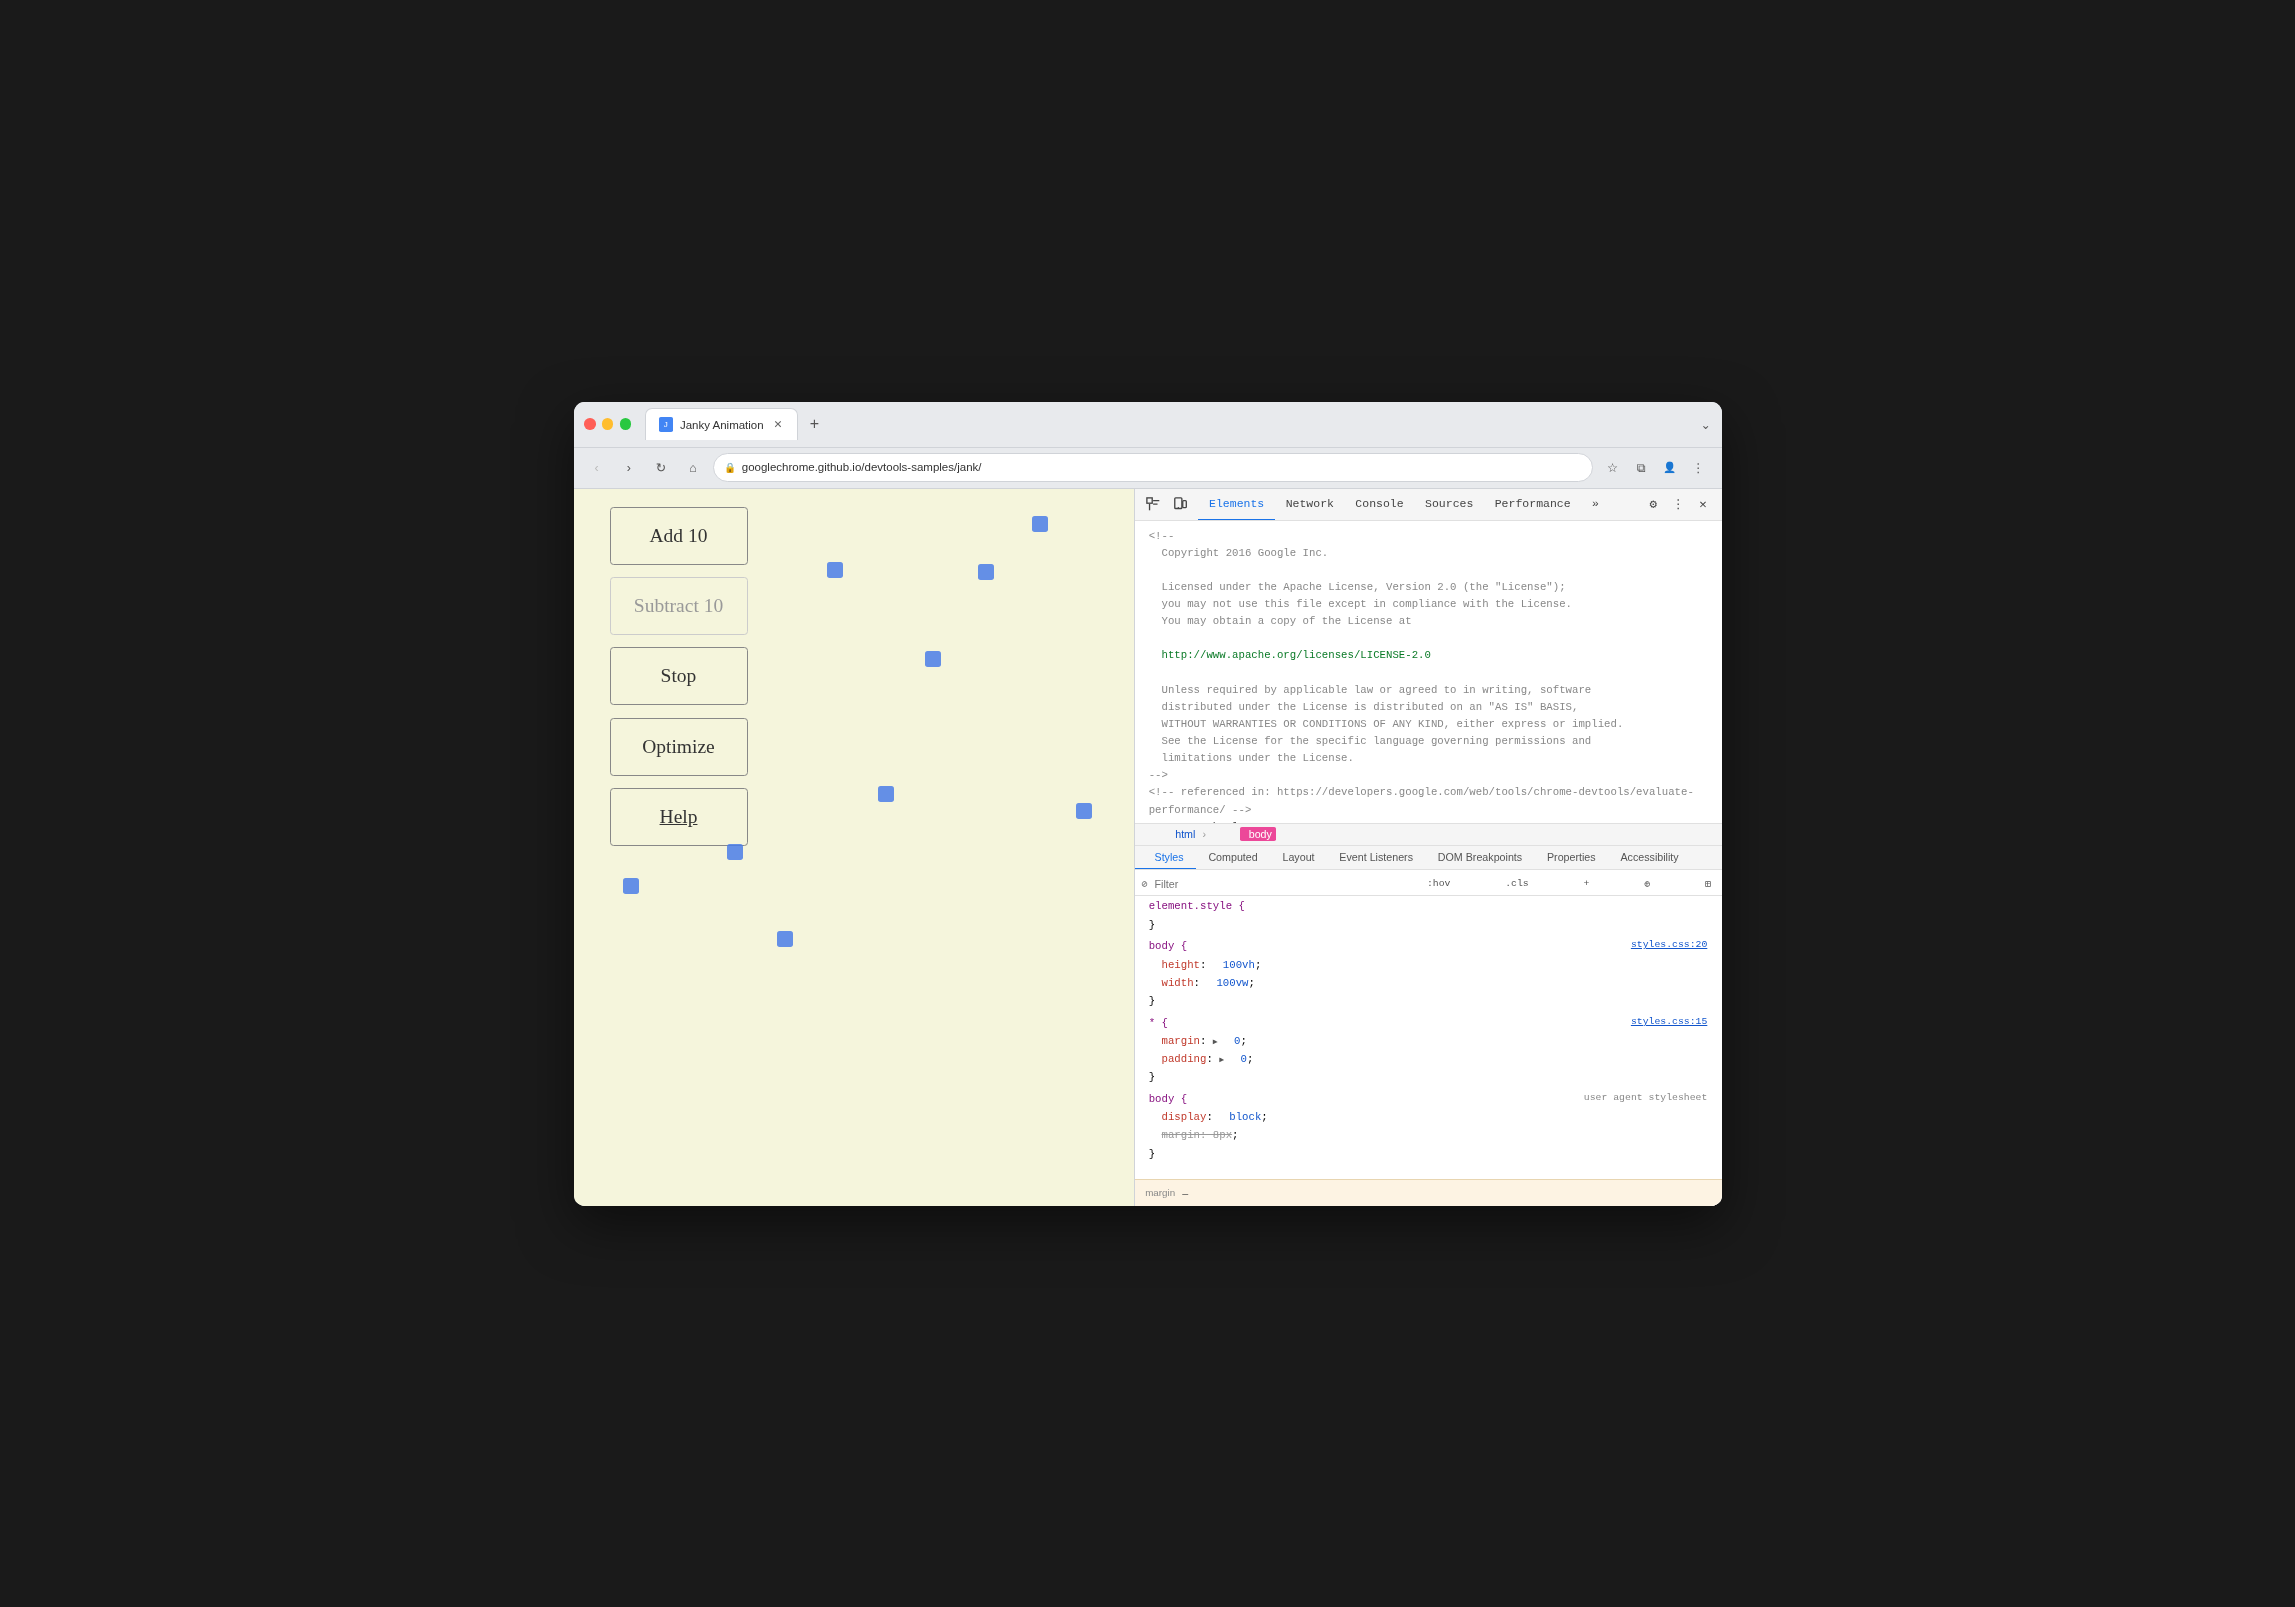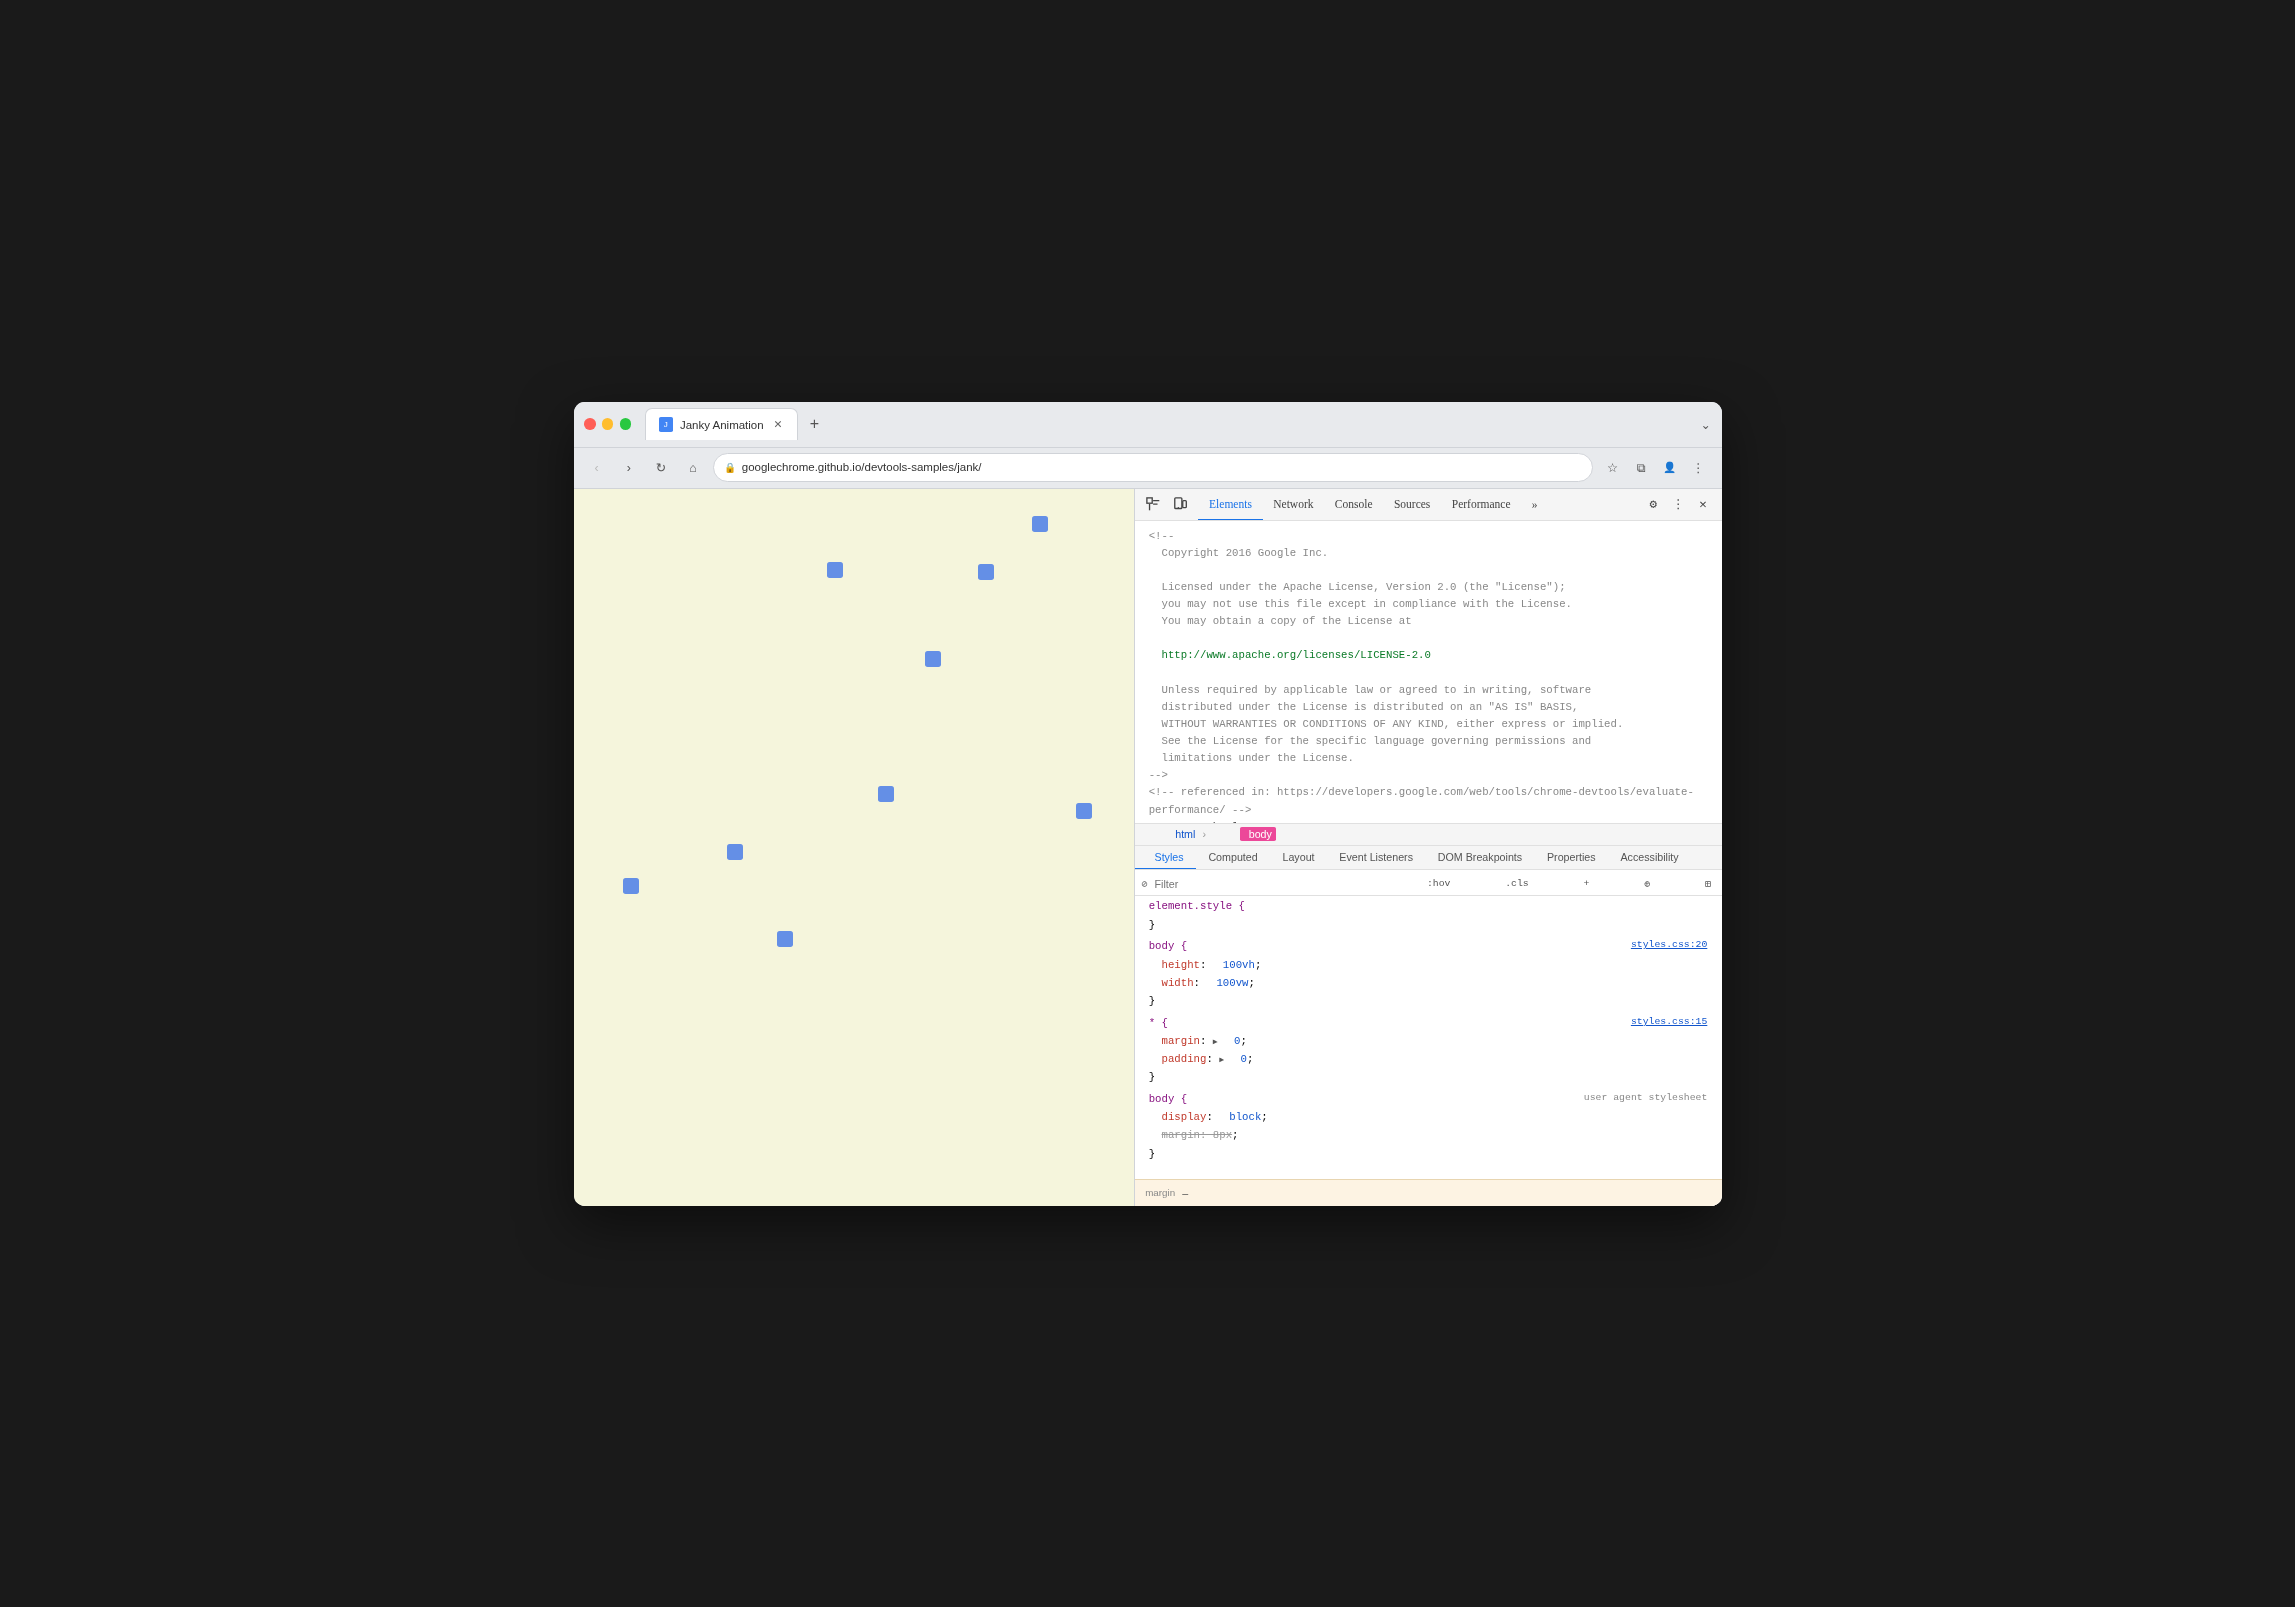--- a/index.html
+++ b/index.html
@@ -270,21 +270,21 @@
       flex: 1;
       margin-left: 3.6px;
     }
 
     .devtools-tab {
       padding: 0 10.7px;
       height: 32px;
       display: flex;
       align-items: center;
       font-size: 11.5px;
-      font-family: Liberation Serif, serif;
+      font-family: Liberation Mono, monospace;
       color: #444;
       cursor: pointer;
       border-bottom: 1.8px solid transparent;
     }
 
     .devtools-tab.active {
       color: #1a73e8;
       border-bottom: 1.8px solid #1a73e8;
     }
 
@@ -490,20 +490,27 @@
       <div class="nav-btn">☆</div>
       <div class="nav-btn">⧉</div>
       <div class="nav-btn" style="font-size:10.7px;">👤</div>
       <div class="nav-btn">⋮</div>
     </div>
   </div>
 
   <div class="main-content">
 
     <div class="page-content">
+      <div class="page-buttons">
+        <button class="page-btn">Add 10</button>
+        <button class="page-btn subtract">Subtract 10</button>
+        <button class="page-btn">Stop</button>
+        <button class="page-btn">Optimize</button>
+        <button class="page-btn help">Help</button>
+      </div>
 
       <div class="ball" style="left:458px;top:27px;"></div>
       <div class="ball" style="left:253px;top:73px;"></div>
       <div class="ball" style="left:404px;top:75px;"></div>
       <div class="ball" style="left:351px;top:162px;"></div>
       <div class="ball" style="left:304px;top:297px;"></div>
       <div class="ball" style="left:502px;top:314px;"></div>
       <div class="ball" style="left:153px;top:355px;"></div>
       <div class="ball" style="left:49px;top:389px;"></div>
       <div class="ball" style="left:203px;top:442px;"></div>

